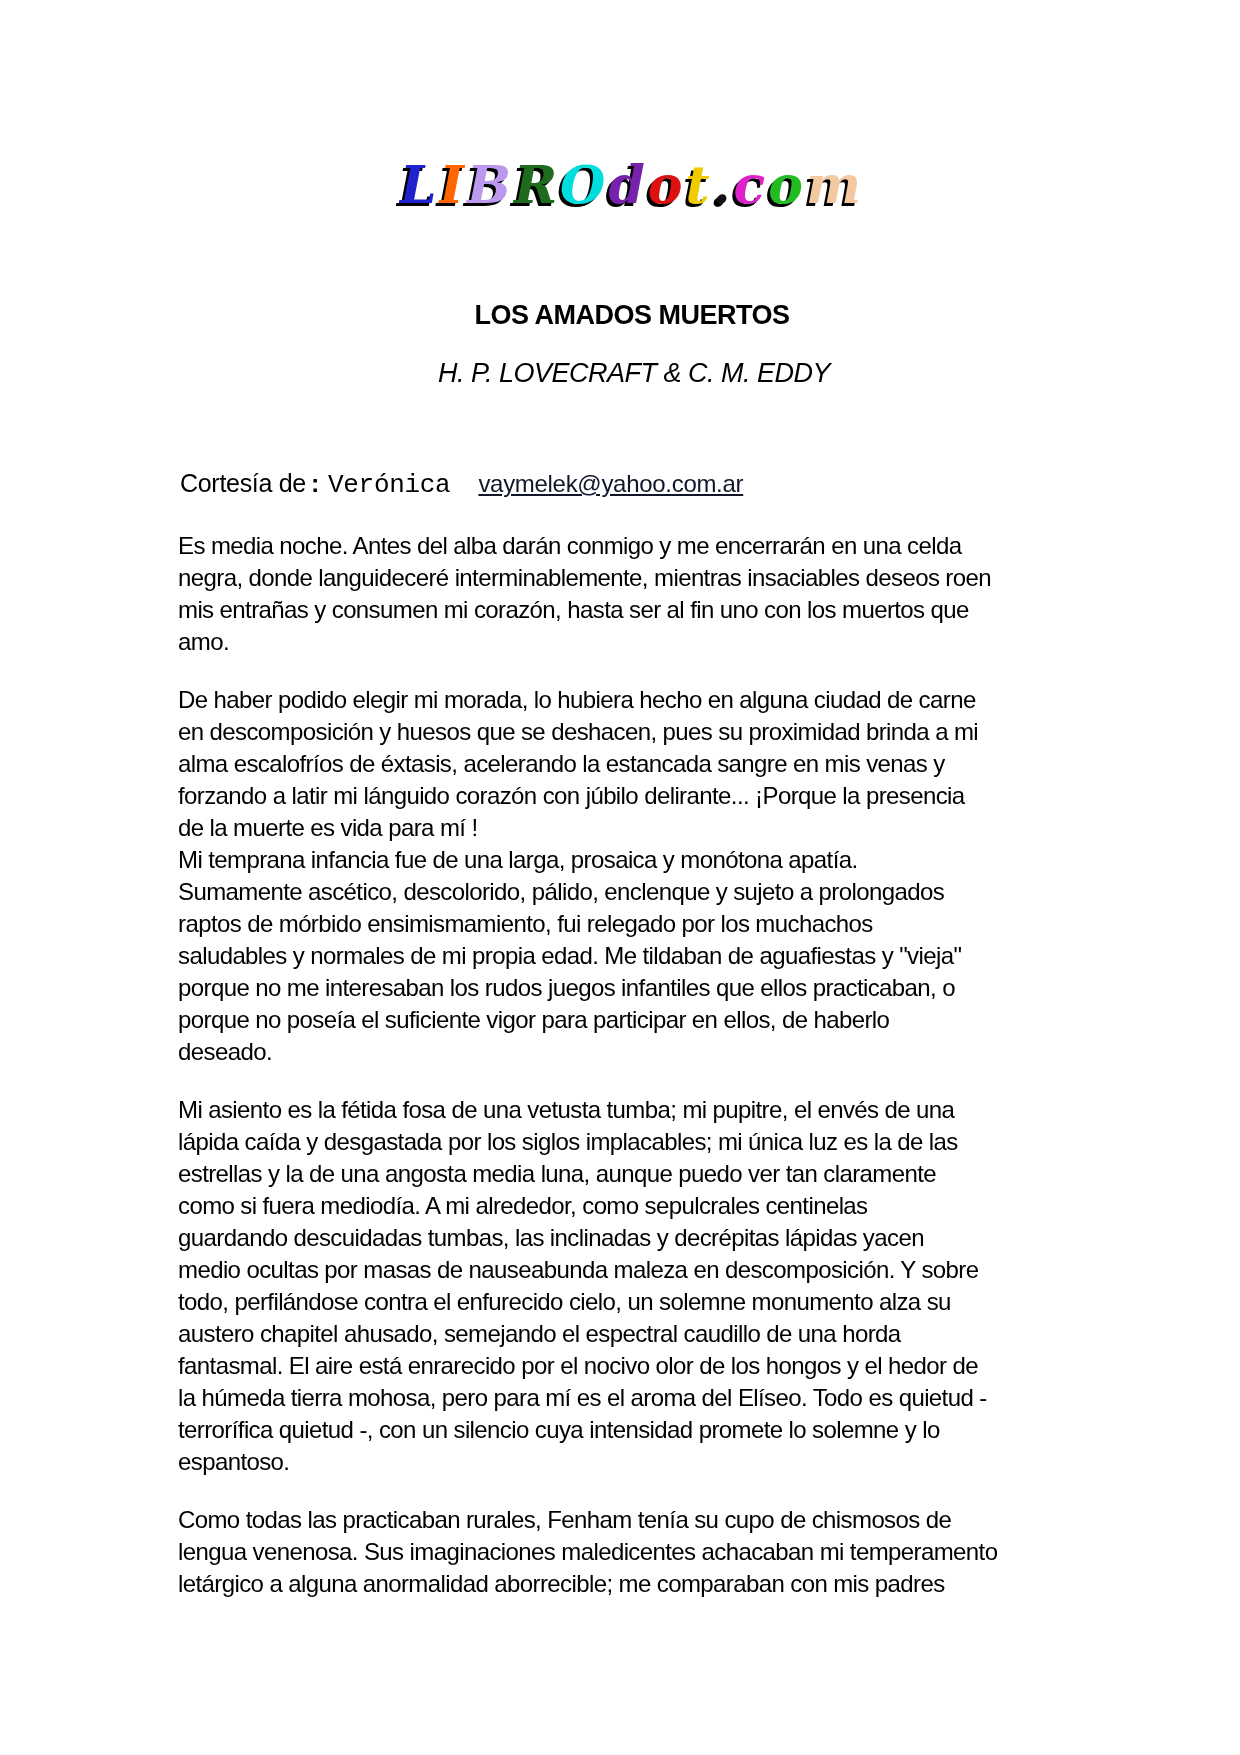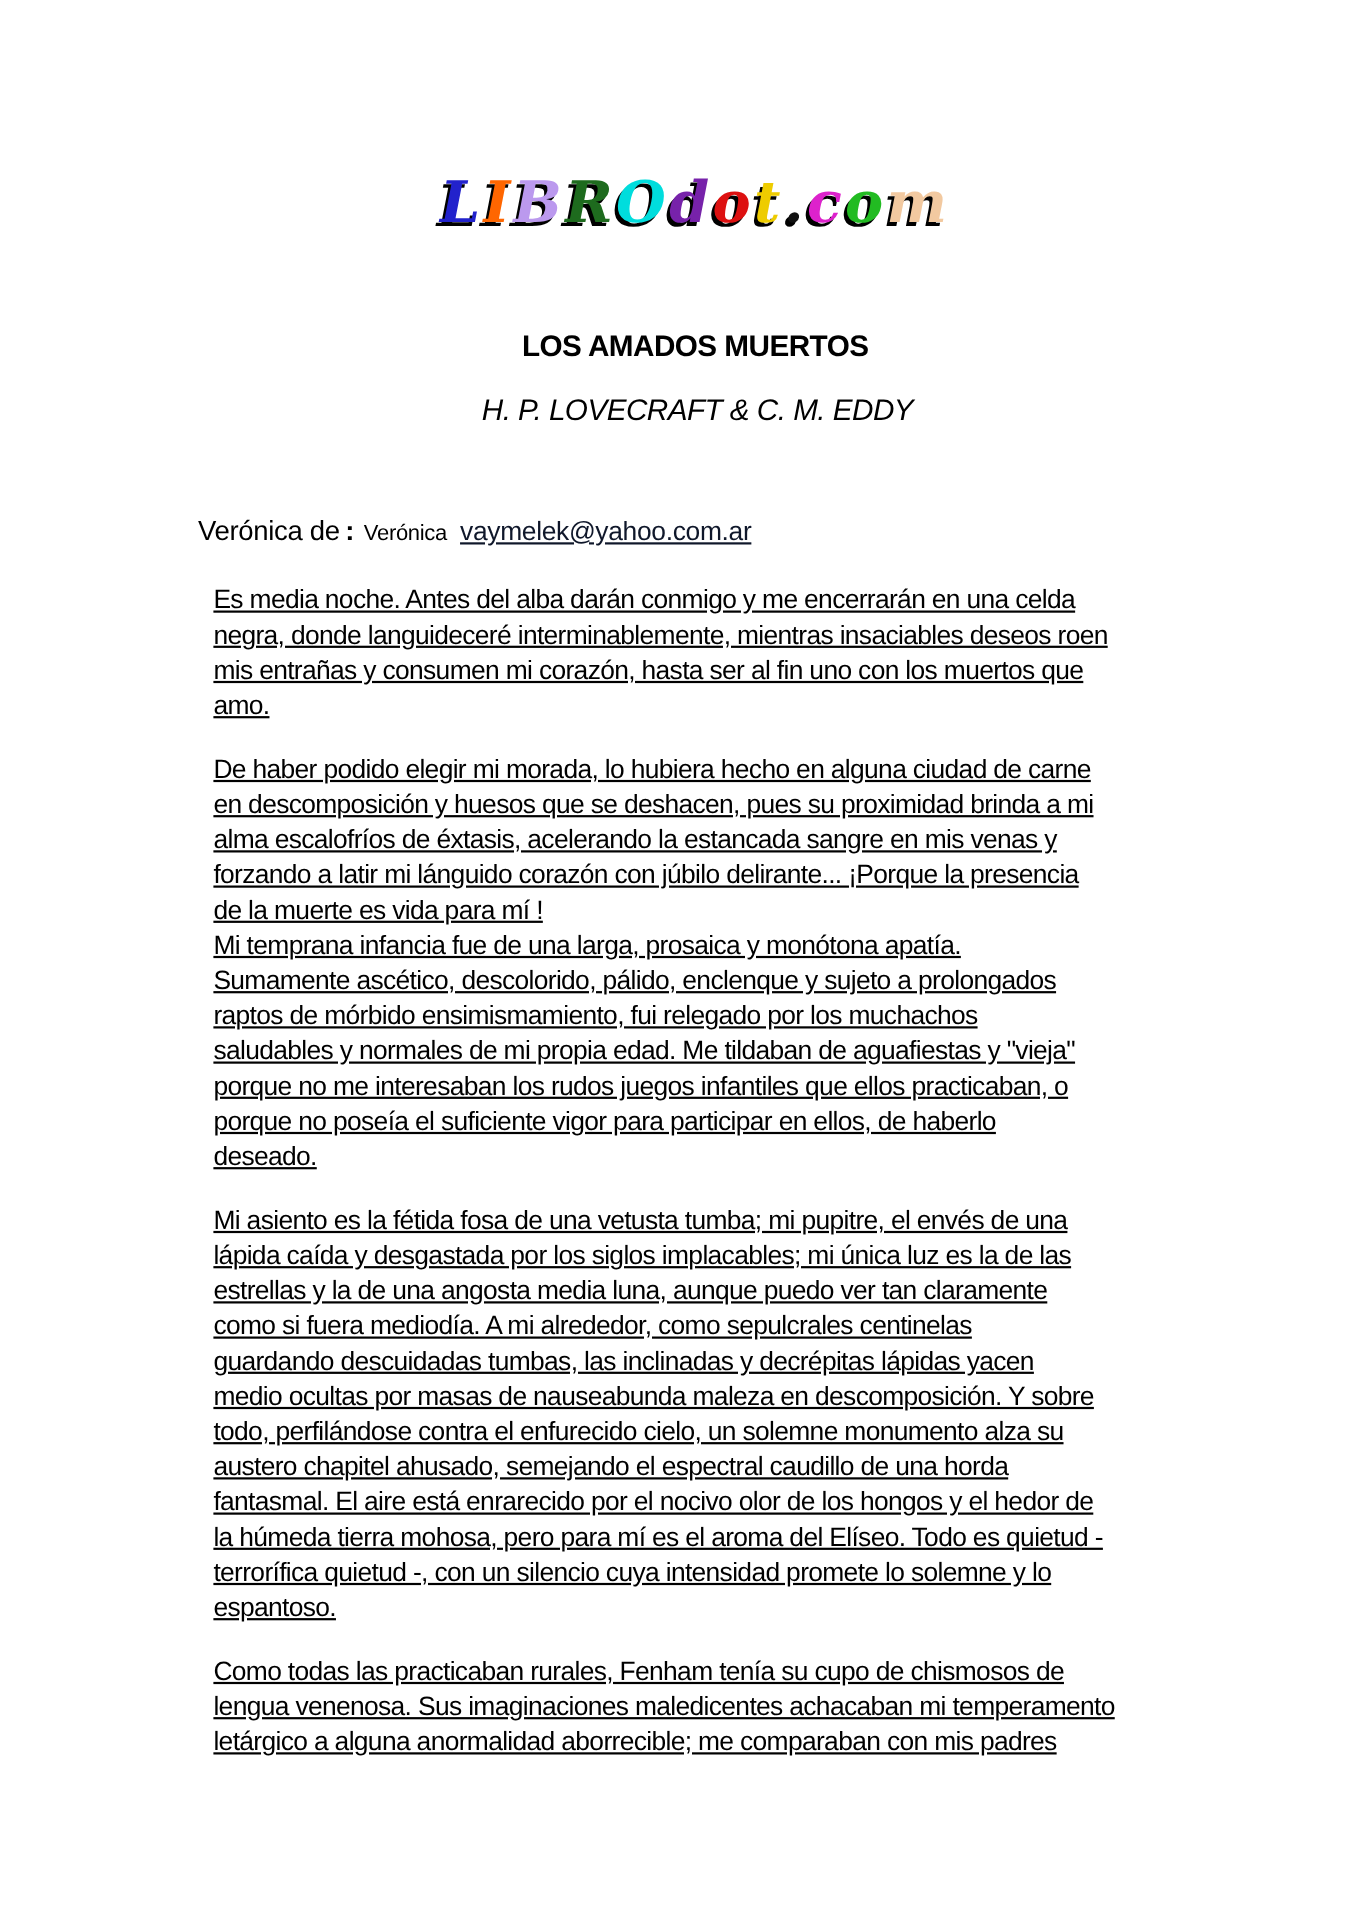--- a/index.html
+++ b/index.html
@@ -57,51 +57,50 @@
   .courtesy {
     position: absolute;
     top: 469px;
     left: 180px;
     white-space: nowrap;
     font-size: 25px;
     letter-spacing: -0.3px;
   }
   .c-label { font-family: "Liberation Sans", sans-serif; }
   .c-sep   { font-family: "Liberation Sans", sans-serif; font-weight: bold; margin: 0 9px 0 5px; }
-  .c-name  { font-family: Liberation Sans, sans-serif; font-size: 20px; margin-right: 12px; }
+  .c-name  { font-family: Liberation Mono, monospace; font-size: 26px; margin-right: 28px; }
   .c-email { font-family: "Liberation Sans", sans-serif; font-size: 24px; text-decoration: underline; }
   .body-text {
     position: absolute;
     top: 530px;
     left: 178px;
     width: 1020px;
     font-family: "Liberation Sans", sans-serif;
     font-size: 24px;
     line-height: 32px;
     letter-spacing: -0.6px;
   }
   .body-text p {
-    margin: 0 0 26px 16px;
+    margin: 0 0 26px 0;
     white-space: pre-line;
-    text-decoration: underline;
   }
 </style>
 </head>
 <body>
 
 <div class="page">
 
   <div class="logo"><span style="color: rgb(34, 34, 204);">L</span><span style="color: rgb(255, 102, 0);">I</span><span style="color: rgb(187, 153, 238);">B</span><span style="color: rgb(30, 107, 30);">R</span><span style="color: rgb(0, 221, 221);">O</span><span style="color: rgb(119, 34, 170);">d</span><span style="color: rgb(221, 17, 17);">o</span><span style="color: rgb(238, 204, 0);">t</span><span style="color: rgb(17, 17, 17);">.</span><span style="color: rgb(221, 34, 204);">c</span><span style="color: rgb(34, 187, 34);">o</span><span style="color: rgb(242, 201, 160);">m</span></div>
 
   <h1 class="title">LOS AMADOS MUERTOS</h1>
 
   <h2 class="author">H. P. LOVECRAFT &amp; C. M. EDDY</h2>
 
   <div class="courtesy">
-    <span class="c-label">Verónica de</span><span class="c-sep">:</span><span class="c-name">Verónica</span><a class="c-email" href="#" style="color: #0f172a;">vaymelek@yahoo.com.ar</a>
+    <span class="c-label">Cortesía de</span><span class="c-sep">:</span><span class="c-name">Verónica</span><a class="c-email" href="#" style="color: #0f172a;">vaymelek@yahoo.com.ar</a>
   </div>
 
   <div class="body-text">
     <p>Es media noche. Antes del alba darán conmigo y me encerrarán en una celda
 negra, donde languideceré interminablemente, mientras insaciables deseos roen
 mis entrañas y consumen mi corazón, hasta ser al fin uno con los muertos que
 amo.</p>
     <p>De haber podido elegir mi morada, lo hubiera hecho en alguna ciudad de carne
 en descomposición y huesos que se deshacen, pues su proximidad brinda a mi
 alma escalofríos de éxtasis, acelerando la estancada sangre en mis venas y

